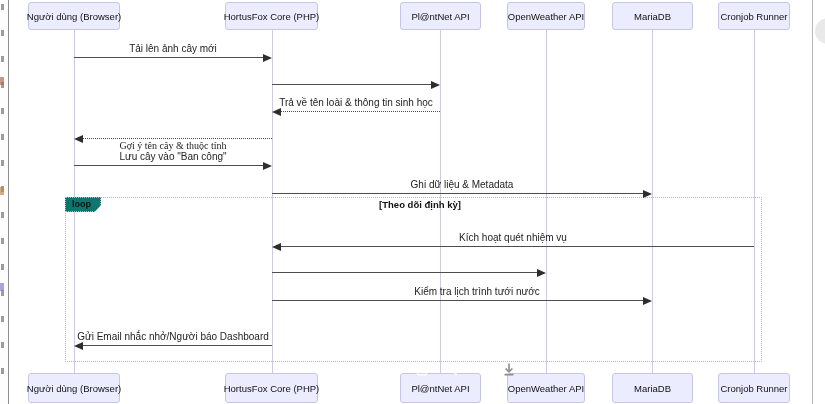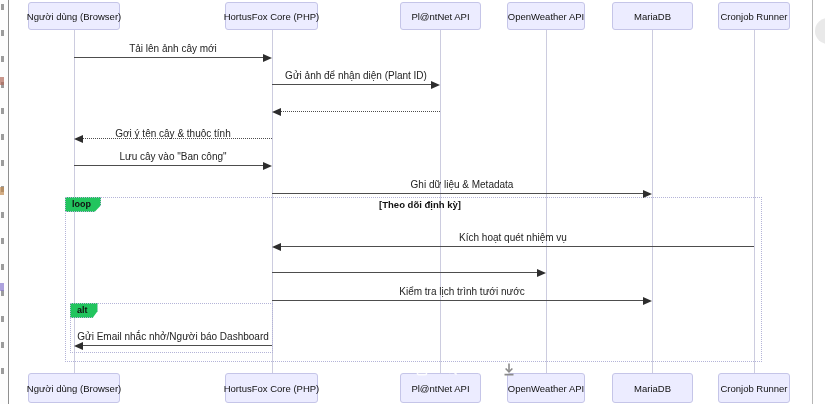--- a/index.html
+++ b/index.html
@@ -28,21 +28,21 @@
   .msg-text{position:absolute;transform:translateX(-50%);font-size:10px;color:#232323;
     white-space:nowrap;z-index:6;}
   .msg-line{position:absolute;height:0;border-top:1px solid #4d4d4d;z-index:6;}
   .msg-line.dashed{border-top:1px dotted #4d4d4d;}
   .arrowhead{position:absolute;width:0;height:0;border-top:4px solid transparent;
     border-bottom:4px solid transparent;z-index:6;}
   .arrowhead.right{border-left:9px solid #2d2d2d;}
   .arrowhead.left{border-right:9px solid #2d2d2d;}
 
   .fragment{position:absolute;border:1px dotted #b4b4d8;box-sizing:border-box;z-index:4;}
-  .fragment-label{position:absolute;left:-1px;top:-1px;background:#22c55e;
+  .fragment-label{position:absolute;left:-1px;top:-1px;background:#0f766e;
     border:1px dotted #b4b4d8;font-size:9px;font-weight:bold;color:#111;
     padding:1px 9px 2px 6px;clip-path:polygon(0 0,100% 0,100% 55%,82% 100%,0 100%);}
   .fragment-cond{position:absolute;transform:translateX(-50%);font-size:9.5px;
     font-weight:bold;color:#111;white-space:nowrap;z-index:6;}
 
   
   #preview-toolbar{position:absolute;left:413px;top:360px;display:flex;gap:11px;z-index:20;}
   #preview-toolbar .tbtn{width:18px;height:18px;background:none;border:0;padding:0;cursor:pointer;}
   #preview-toolbar svg{width:18px;height:18px;display:block;}
   .ghost{stroke:rgba(255,255,255,.9);}
@@ -70,50 +70,47 @@
       <div class="actor-box" style="left: 612px; top: 2px; width: 81px; height: 28px;">MariaDB</div>
       <div class="actor-box" style="left: 612px; top: 373px; width: 81px; height: 30px;">MariaDB</div>
       <div class="lifeline" style="left: 754px; top: 30px; height: 343px;"></div>
       <div class="actor-box" style="left: 718px; top: 2px; width: 72px; height: 28px;">Cronjob Runner</div>
       <div class="actor-box" style="left: 718px; top: 373px; width: 72px; height: 30px;">Cronjob Runner</div>
       <div class="msg-line" style="top: 57px; left: 74px; width: 189px;"></div>
       <div class="arrowhead right" style="top: 53.5px; left: 263px;"></div>
       <div class="msg-text" style="left: 173px; top: 43px;">Tải lên ảnh cây mới</div>
       <div class="msg-line" style="top: 84px; left: 272px; width: 159px;"></div>
       <div class="arrowhead right" style="top: 80.5px; left: 431px;"></div>
-      <div class="msg-text" style="left: 356px; top: 70px;">Gửi ảnh để nhận diện (Plant ID)</div>
       <div class="msg-line dashed" style="top: 111px; left: 281px; width: 159px;"></div>
       <div class="arrowhead left" style="top: 107.5px; left: 272px;"></div>
+      <div class="msg-text" style="left: 356px; top: 97px;">Trả về tên loài &amp; thông tin sinh học</div>
       <div class="msg-line dashed" style="top: 138px; left: 83px; width: 189px;"></div>
       <div class="arrowhead left" style="top: 134.5px; left: 74px;"></div>
-      <div class="msg-text" style="left: 173px; top: 128px;">Gợi ý tên cây &amp; thuộc tính</div>
+      <div class="msg-text" style="left: 173px; top: 140px; font-family: Liberation Serif, serif;">Gợi ý tên cây &amp; thuộc tính</div>
       <div class="msg-line" style="top: 165px; left: 74px; width: 189px;"></div>
       <div class="arrowhead right" style="top: 161.5px; left: 263px;"></div>
       <div class="msg-text" style="left: 173px; top: 151px;">Lưu cây vào "Ban công"</div>
       <div class="msg-line" style="top: 193px; left: 272px; width: 371px;"></div>
       <div class="arrowhead right" style="top: 189.5px; left: 643px;"></div>
       <div class="msg-text" style="left: 462px; top: 179px;">Ghi dữ liệu &amp; Metadata</div>
       <div class="msg-line" style="top: 246px; left: 281px; width: 473px;"></div>
       <div class="arrowhead left" style="top: 242.5px; left: 272px;"></div>
       <div class="msg-text" style="left: 513px; top: 232px;">Kích hoạt quét nhiệm vụ</div>
       <div class="msg-line" style="top: 272px; left: 272px; width: 265px;"></div>
       <div class="arrowhead right" style="top: 268.5px; left: 537px;"></div>
       <div class="msg-line" style="top: 300px; left: 272px; width: 371px;"></div>
       <div class="arrowhead right" style="top: 296.5px; left: 643px;"></div>
-      <div class="msg-text" style="left: 462px; top: 286px;">Kiểm tra lịch trình tưới nước</div>
+      <div class="msg-text" style="left: 477px; top: 286px;">Kiểm tra lịch trình tưới nước</div>
       <div class="msg-line" style="top: 345px; left: 83px; width: 189px;"></div>
       <div class="arrowhead left" style="top: 341.5px; left: 74px;"></div>
       <div class="msg-text" style="left: 173px; top: 331px;">Gửi Email nhắc nhở/Người báo Dashboard</div>
       <div class="fragment" style="left: 65px; top: 197px; width: 697px; height: 165px;">
         <div class="fragment-label">loop</div>
       </div>
       <div class="fragment-cond" style="left: 420px; top: 199px;">[Theo dõi định kỳ]</div>
-      <div class="fragment" style="left: 70px; top: 303px; width: 203px; height: 50px;">
-        <div class="fragment-label">alt</div>
-      </div>
     </div>
 
   <div id="editor-edge">
     <div class="edge-mark" style="top:77px;background:#b06a5a;"></div>
     <div class="edge-mark" style="top:187px;background:#c08a50;"></div>
     <div class="edge-mark" style="top:283px;background:#8a7ad0;"></div>
   </div>
 
   <div id="right-area"></div>
   <div id="right-divider"></div>

